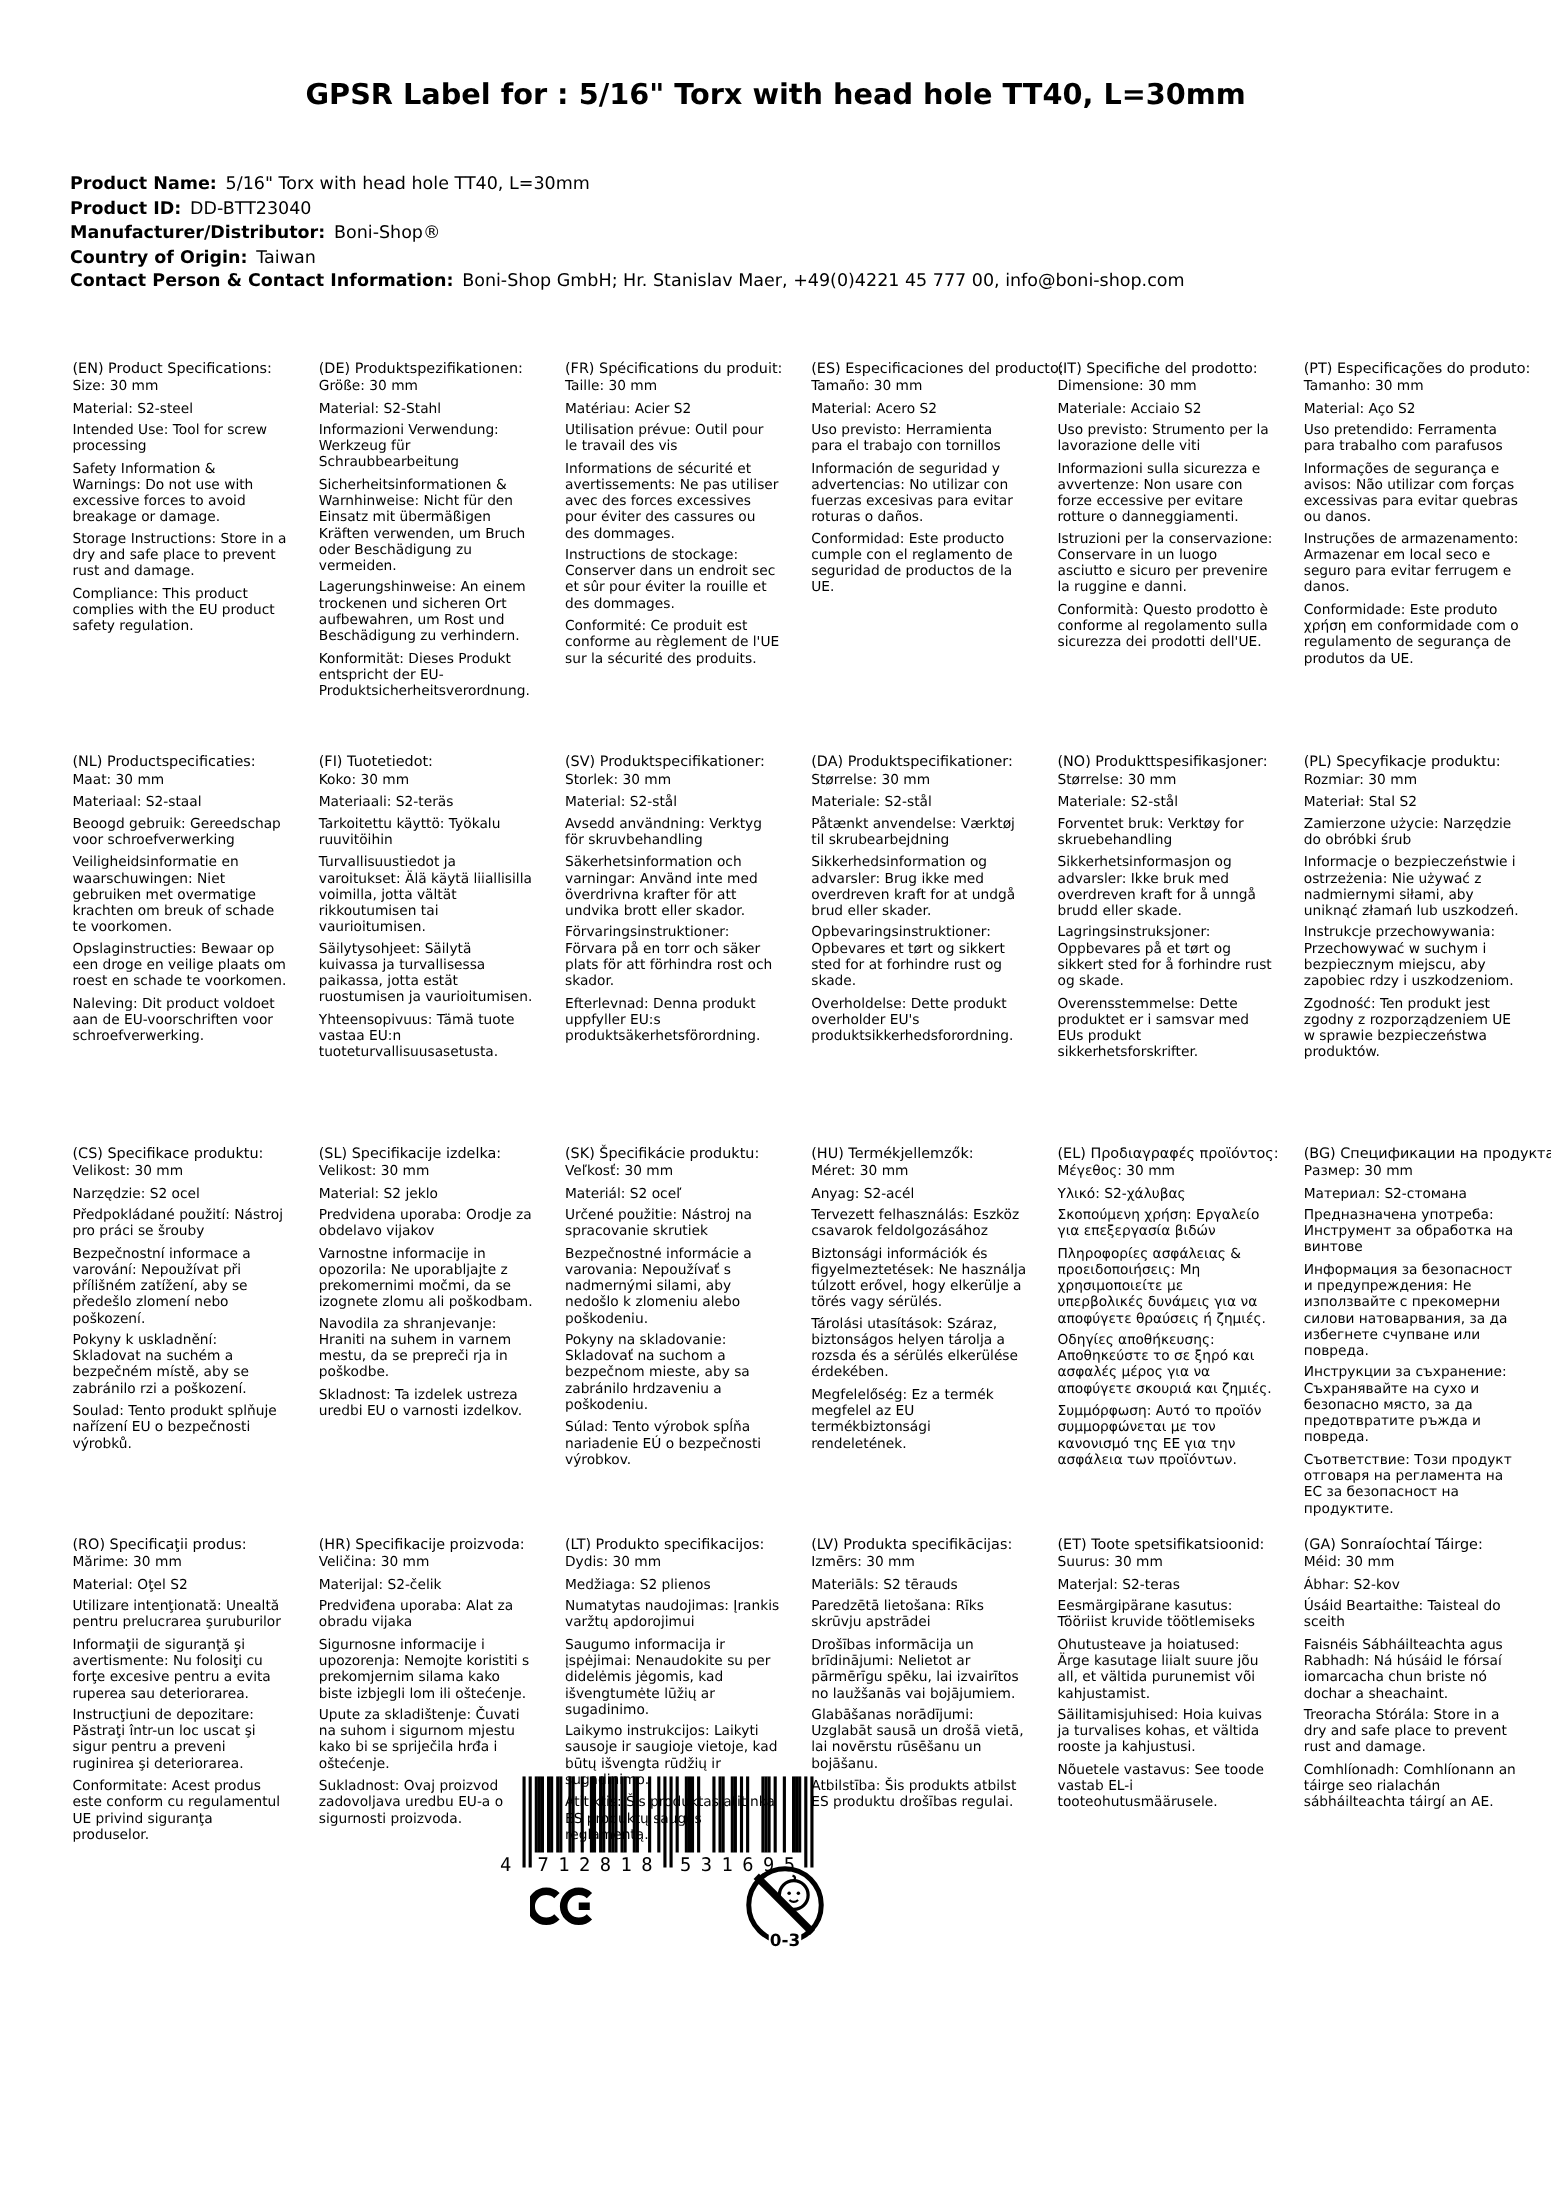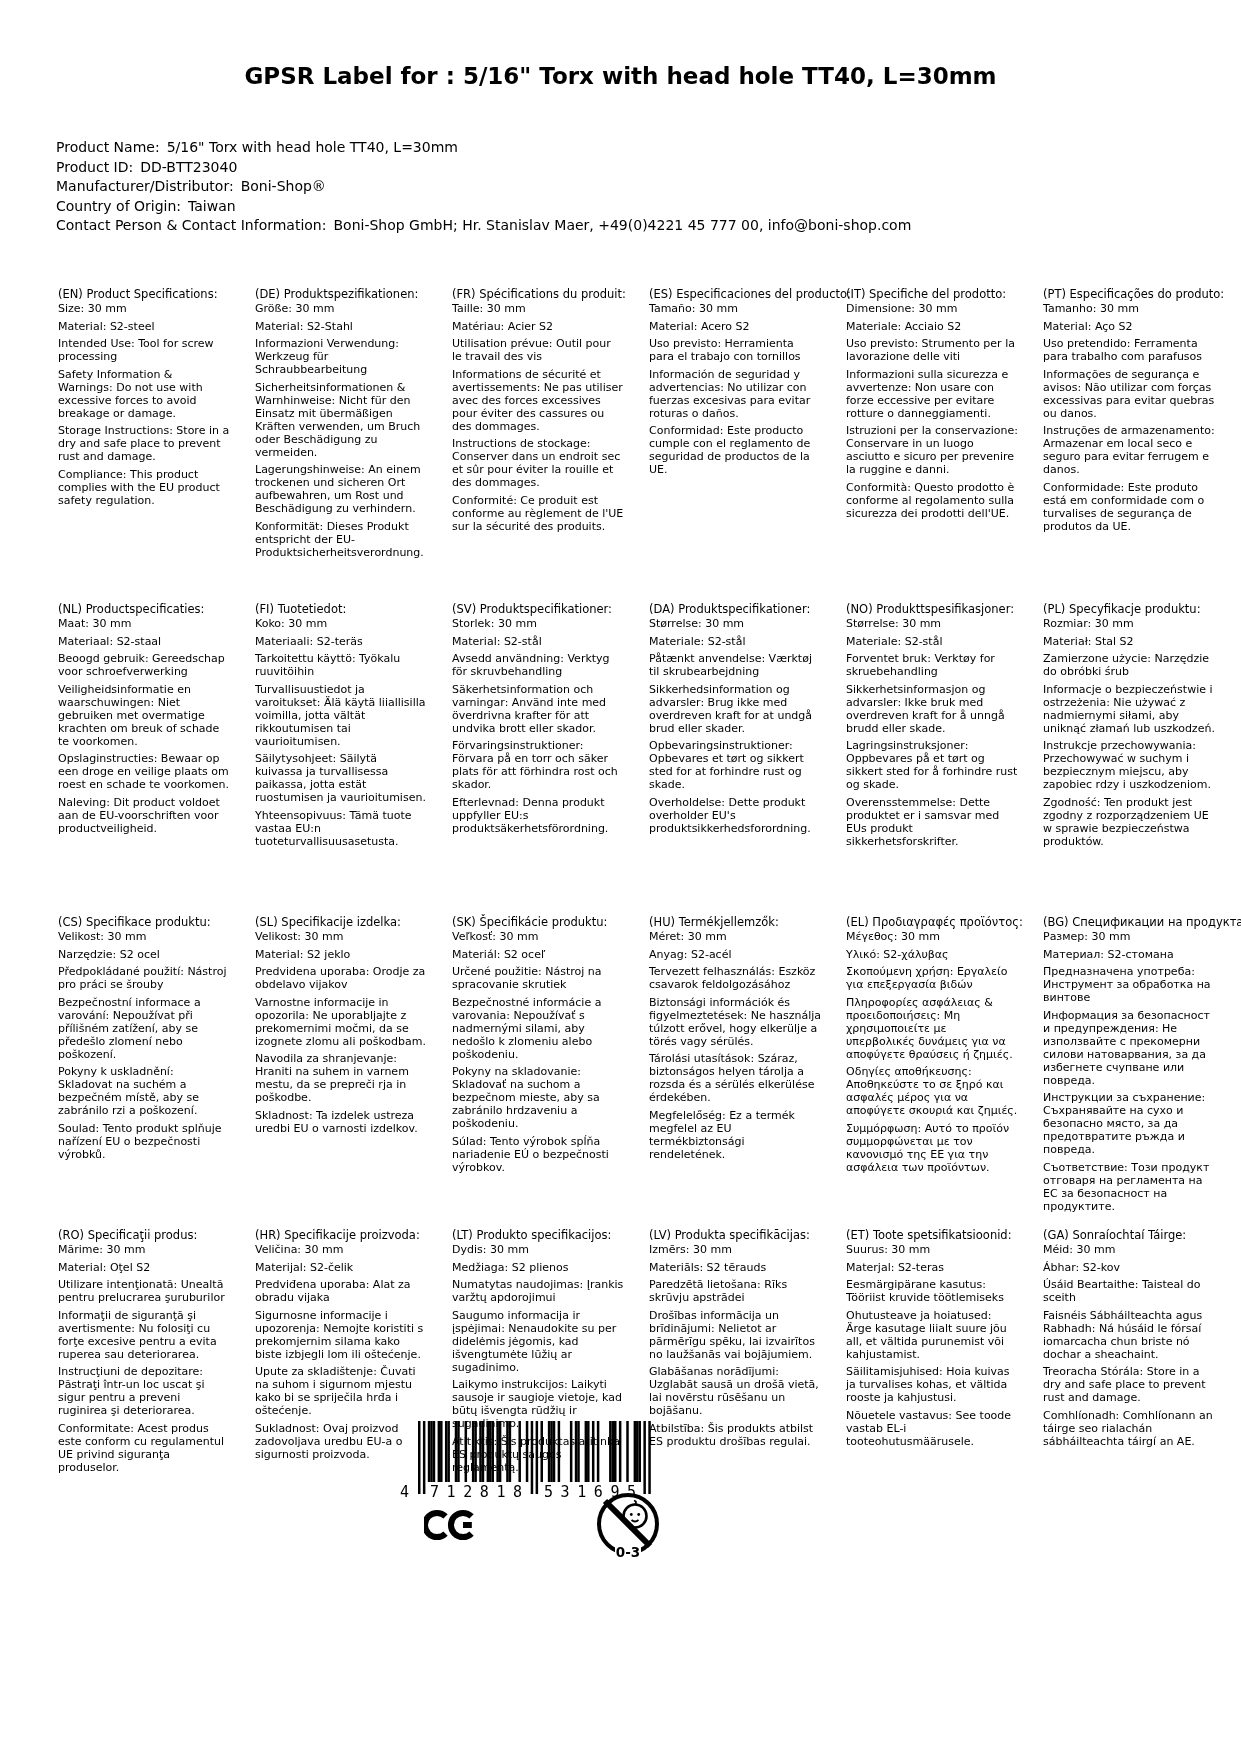--- a/index.html
+++ b/index.html
@@ -8,21 +8,21 @@
     font-family:"DejaVu Sans",sans-serif;color:#000;overflow:hidden;
   }
   .title{
     position:absolute;top:63px;left:0;width:100%;text-align:center;
     font-size:23px;font-weight:bold;margin:0;letter-spacing:0;
   }
   .product-info{
     position:absolute;left:56px;top:138px;font-size:14px;line-height:19.5px;
   }
   .pi-row{white-space:nowrap;}
-  .pi-label{font-weight:normal;margin-right:7px;}
+  .pi-label{font-weight:bold;margin-right:7px;}
   .spec-grid{
     position:absolute;left:58px;top:288px;width:1183px;
     display:grid;grid-template-columns:repeat(6,197px);
     grid-template-rows:315px 313px 313px auto;
   }
   .spec{font-size:11px;line-height:13px;}
   .spec-h{
     font-size:11.5px;font-weight:normal;white-space:nowrap;margin:0 0 1px 0;
   }
   .spec-p{margin:0 0 4.5px 0;width:172px;}
@@ -94,30 +94,30 @@
         <p class="spec-p">Istruzioni per la conservazione: Conservare in un luogo asciutto e sicuro per prevenire la ruggine e danni.</p>
         <p class="spec-p">Conformità: Questo prodotto è conforme al regolamento sulla sicurezza dei prodotti dell'UE.</p>
       </div>
       <div class="spec">
     <div class="spec-h">(PT) Especificações do produto:</div>
   <p class="spec-p">Tamanho: 30 mm</p>
         <p class="spec-p">Material: Aço S2</p>
         <p class="spec-p">Uso pretendido: Ferramenta para trabalho com parafusos</p>
         <p class="spec-p">Informações de segurança e avisos: Não utilizar com forças excessivas para evitar quebras ou danos.</p>
         <p class="spec-p">Instruções de armazenamento: Armazenar em local seco e seguro para evitar ferrugem e danos.</p>
-        <p class="spec-p">Conformidade: Este produto está em conformidade com o turvalises de segurança de produtos da UE.</p>
+        <p class="spec-p">Conformidade: Este produto χρήση em conformidade com o regulamento de segurança de produtos da UE.</p>
       </div>
       <div class="spec">
     <div class="spec-h">(NL) Productspecificaties:</div>
   <p class="spec-p">Maat: 30 mm</p>
         <p class="spec-p">Materiaal: S2-staal</p>
         <p class="spec-p">Beoogd gebruik: Gereedschap voor schroefverwerking</p>
         <p class="spec-p">Veiligheidsinformatie en waarschuwingen: Niet gebruiken met overmatige krachten om breuk of schade te voorkomen.</p>
         <p class="spec-p">Opslaginstructies: Bewaar op een droge en veilige plaats om roest en schade te voorkomen.</p>
-        <p class="spec-p">Naleving: Dit product voldoet aan de EU-voorschriften voor productveiligheid.</p>
+        <p class="spec-p">Naleving: Dit product voldoet aan de EU-voorschriften voor schroefverwerking.</p>
       </div>
       <div class="spec">
     <div class="spec-h">(FI) Tuotetiedot:</div>
   <p class="spec-p">Koko: 30 mm</p>
         <p class="spec-p">Materiaali: S2-teräs</p>
         <p class="spec-p">Tarkoitettu käyttö: Työkalu ruuvitöihin</p>
         <p class="spec-p">Turvallisuustiedot ja varoitukset: Älä käytä liiallisilla voimilla, jotta vältät rikkoutumisen tai vaurioitumisen.</p>
         <p class="spec-p">Säilytysohjeet: Säilytä kuivassa ja turvallisessa paikassa, jotta estät ruostumisen ja vaurioitumisen.</p>
         <p class="spec-p">Yhteensopivuus: Tämä tuote vastaa EU:n tuoteturvallisuusasetusta.</p>
       </div>

